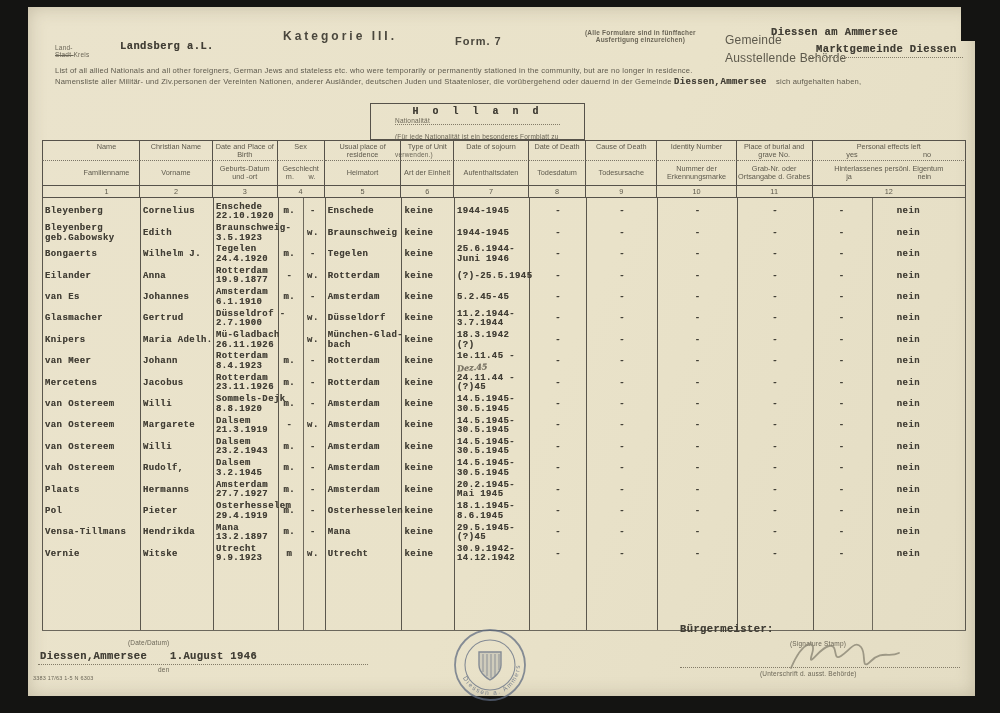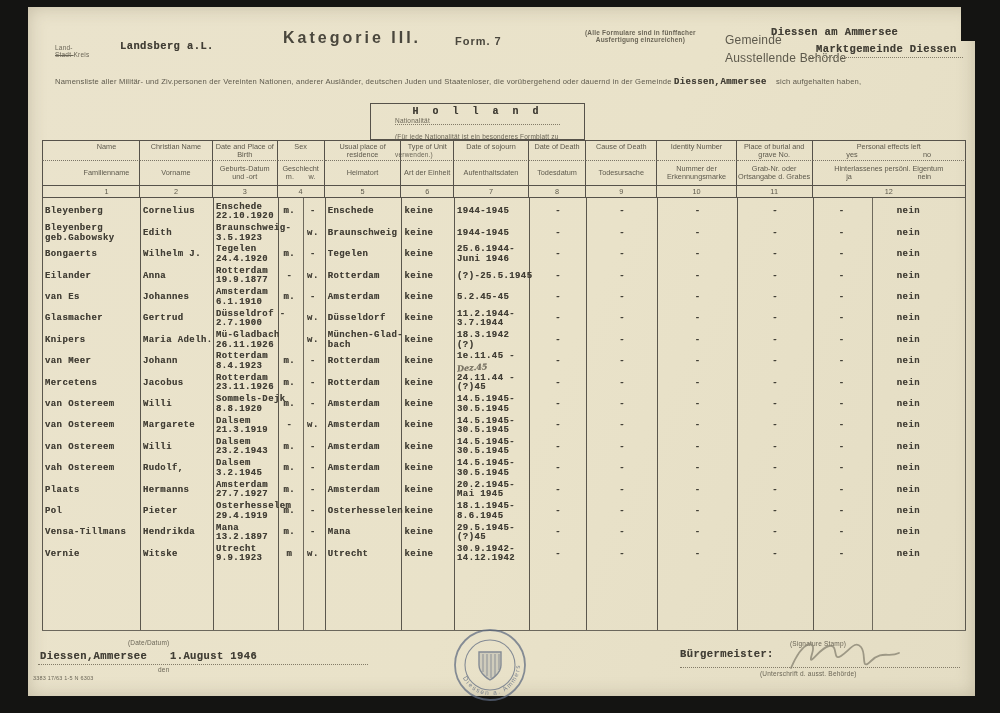--- a/index.html
+++ b/index.html
@@ -12,21 +12,21 @@
   }
   .corner-wedge { position:absolute; right:0; top:0; width:14px; height:34px; background:#141412; }
 
   
   .print  { color:#5d594c; font-size:12px; letter-spacing:.2px; }
   .tiny   { color:#6b6657; font-size:6.5px; letter-spacing:.2px; }
   .typed  { font-family:"Liberation Mono","DejaVu Sans Mono",monospace; font-weight:bold;
             color:#413e35; font-size:9px; letter-spacing:.4px; text-shadow:0 0 .5px rgba(60,55,45,.55); }
   .typed-lg { font-size:10.5px; }
   .abs { position:absolute; white-space:nowrap; }
-  .title { font-size:16px; font-weight:bold; letter-spacing:3px; color:#4a473d; }
+  .title { font-size:12px; font-weight:bold; letter-spacing:3px; color:#4a473d; }
   .formno { font-size:11px; font-weight:bold; letter-spacing:1px; color:#4a473d; }
   .strike { text-decoration:line-through; }
   .dotline { border-bottom:1px dotted #837c68;text-align:center; }
   .hand { font-family:"DejaVu Serif", serif; font-style:italic; color:#7c7666;
           font-size:8px; letter-spacing:0; transform:rotate(-4deg); display:inline-block; }
 
   
   .natbox { position:absolute; left:342px; top:96px; width:215px; height:37px;
             border:1px solid #56524a; padding:2px 24px; }
   .natbox .val { display:block; text-align:center; font-size:10px; letter-spacing:4px; }
@@ -84,20 +84,21 @@
     <div class="abs tiny" style="left:557px; top:22px; text-align:center; font-weight:bold;">
       <span>(Alle Formulare sind in fünffacher</span><br>
       <span>Ausfertigung einzureichen)</span>
     </div>
 
     <div class="abs print" style="left:697px; top:26px;">Gemeinde</div>
     <div class="abs typed typed-lg" style="left:743px; top:19px;">Diessen am Ammersee</div>
     <div class="abs print" style="left:697px; top:44px;">Ausstellende Behörde</div>
     <div class="abs typed typed-lg dotline" style="left:782px; top:36px; padding:0 6px 2px 6px;">Marktgemeinde Diessen</div>
 
+    <div class="abs print" style="left:27px; top:59px; font-size:7.6px;">List of all allied Nationals and all other foreigners, German Jews and stateless etc. who were temporarily or permanently stationed in the community, but are no longer in residence.</div>
     <div class="abs print" style="left:27px; top:70px; font-size:7.6px;">
       <span>Namensliste aller Militär- und Ziv.personen der Vereinten Nationen, anderer Ausländer, deutschen Juden und Staatenloser, die vorübergehend oder dauernd in der Gemeinde</span>
       <span class="typed">Diessen,Ammersee</span>&nbsp;&nbsp;&nbsp;
       <span>sich aufgehalten haben,</span>
     </div>
 
     <div class="natbox">
       <span class="val typed">H o l l a n d</span>
       <span class="lbl tiny">Nationalität</span>
       <span class="tiny">(Für jede Nationalität ist ein besonderes Formblatt zu verwenden.)</span>
@@ -983,21 +984,21 @@
         <circle cx="40" cy="40" r="25" stroke-width="1.1"></circle>
         <path d="M29,27 h22 v13 c0,9 -11,15 -11,15 c0,0 -11,-6 -11,-15 z" stroke-width="1.4" fill="#5e6a80" fill-opacity="0.25"></path>
         <path d="M33,29 v18 M37,29 v22 M41,29 v24 M45,29 v22 M49,29 v16" stroke-width="0.9"></path>
         <path id="stamp-arc" d="M40,40 m-30,0 a30,30 0 0,0 60,0" stroke="none"></path>
       </g>
       <text font-size="6.5" fill="#5e6a80" opacity="0.8" letter-spacing="1.5" font-family="Liberation Sans, sans-serif">
         <textPath href="#stamp-arc" startOffset="14%">Diessen a. Ammersee</textPath>
       </text>
     </svg>
 
-    <div class="abs typed typed-lg" style="left:652px; top:641px;">Bürgermeister:</div>
+    <div class="abs typed typed-lg" style="left:652px; top:616px;">Bürgermeister:</div>
     <div class="abs tiny" style="left:762px; top:633px;">(Signature Stamp)</div>
     <svg style="left:755px; top:625px;" width="150" height="45" viewBox="0 0 150 45">
       <path d="M8,36 C20,8 34,6 29,22 C24,38 36,16 46,14 C56,12 49,30 58,24 C67,18 72,8 78,15 C84,22 77,40 88,29 C99,18 106,26 116,21" stroke="#8b8674" fill="none" stroke-width="1.8" opacity="0.8" stroke-linecap="round"></path>
     </svg>
     <div class="f-dotline" style="left:652px; top:660px; width:280px;"></div>
     <div class="abs tiny" style="left:732px; top:663px;">(Unterschrift d. ausst. Behörde)</div>
   </div>
 </div>
 
 </body></html>

